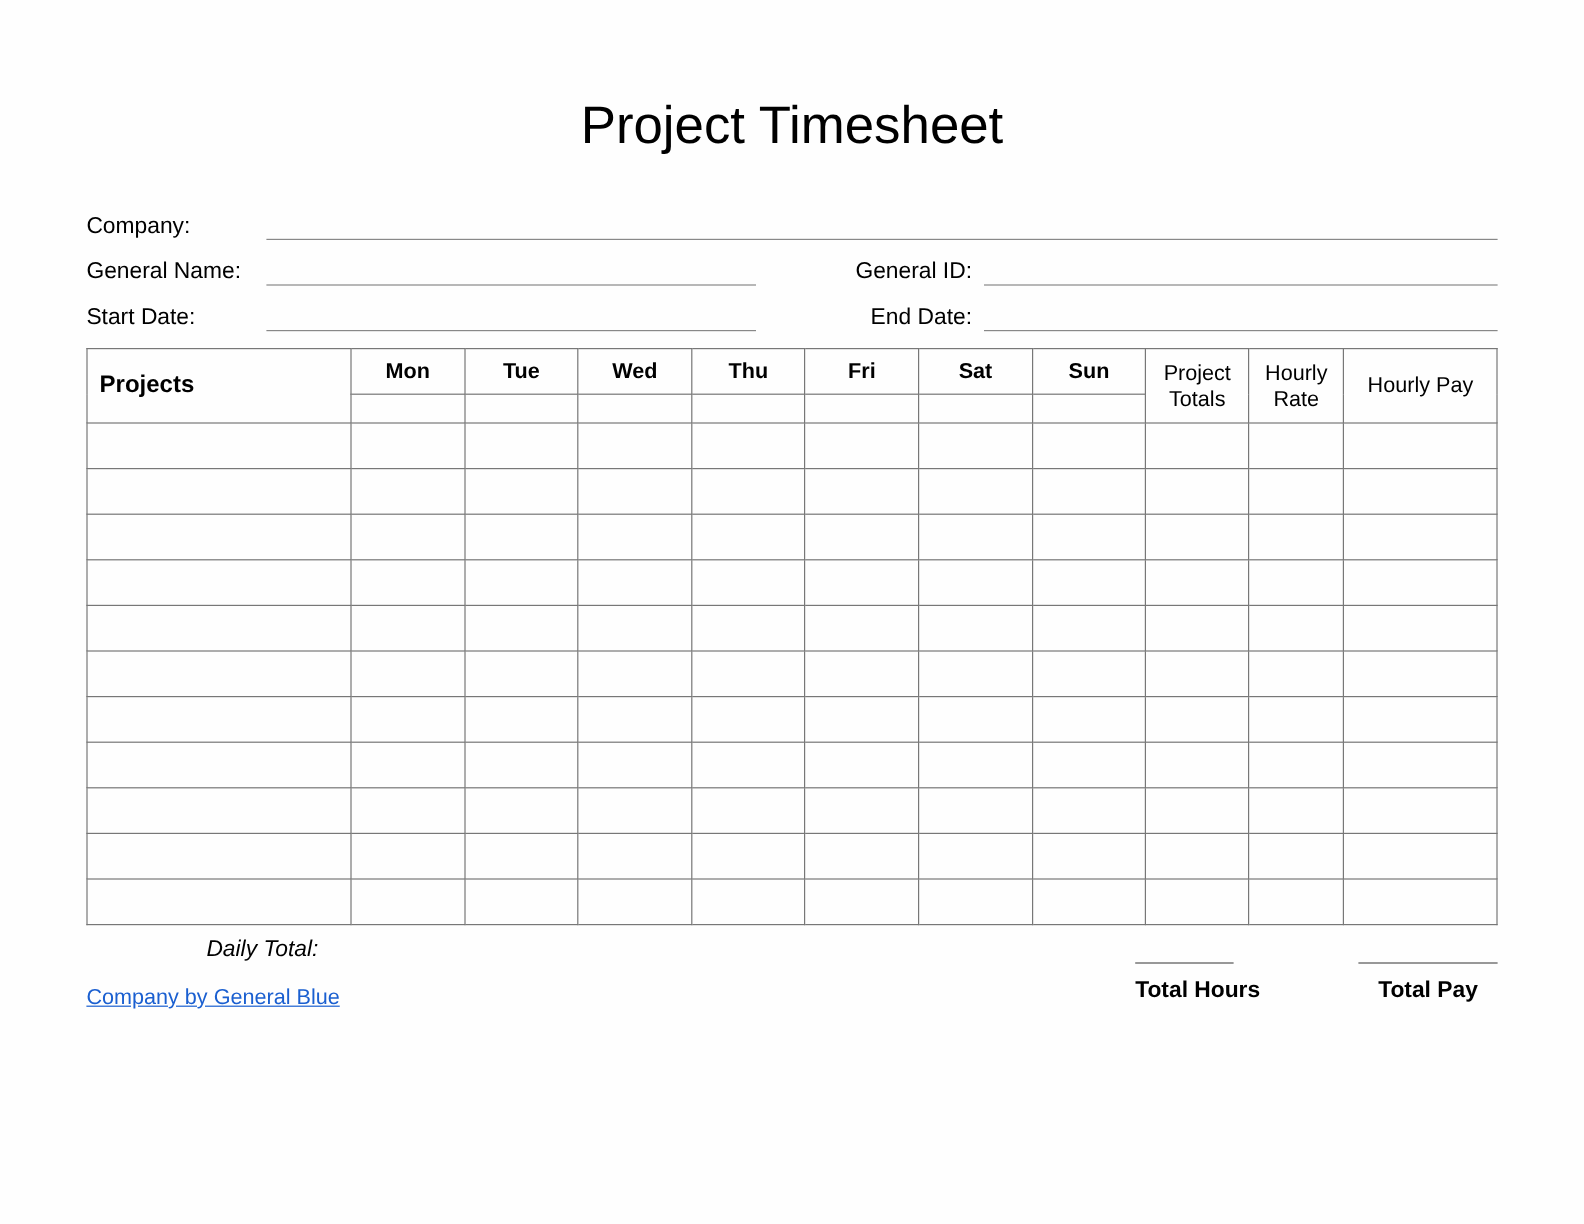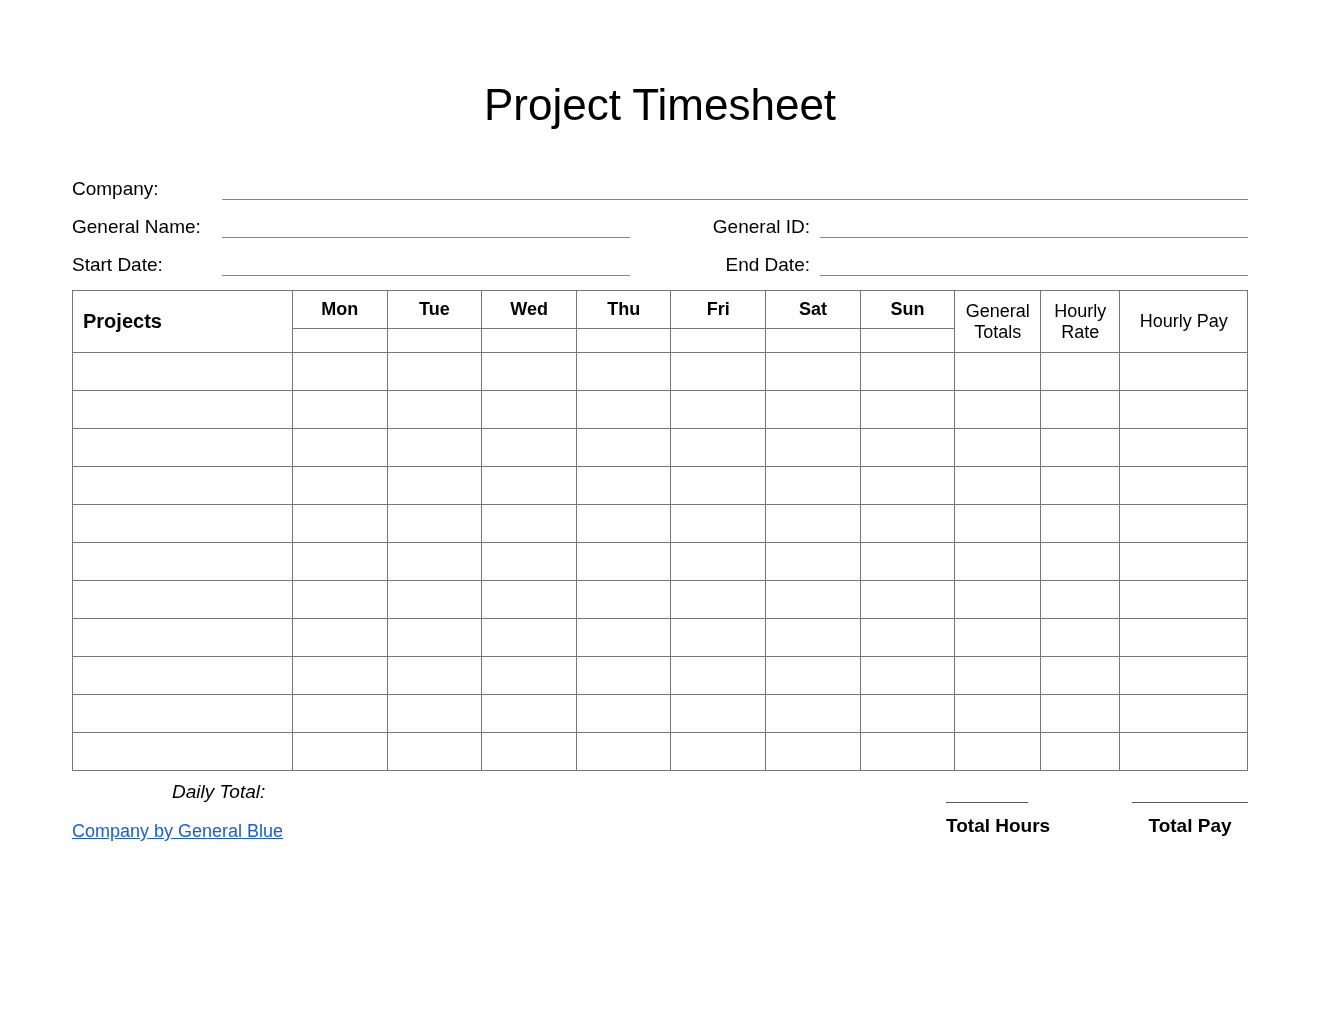--- a/index.html
+++ b/index.html
@@ -172,21 +172,21 @@
     <thead>
       <tr>
         <th rowspan="2" class="projects">Projects</th>
         <th>Mon</th>
         <th>Tue</th>
         <th>Wed</th>
         <th>Thu</th>
         <th>Fri</th>
         <th>Sat</th>
         <th>Sun</th>
-        <th rowspan="2" class="wrap">General Totals</th>
+        <th rowspan="2" class="wrap">Project Totals</th>
         <th rowspan="2" class="wrap">Hourly Rate</th>
         <th rowspan="2" class="wrap">Hourly Pay</th>
       </tr>
       <tr id="date-row">
           <td class="date-row"><input style=""></td>
           <td class="date-row"><input style=""></td>
           <td class="date-row"><input style=""></td>
           <td class="date-row"><input style=""></td>
           <td class="date-row"><input style=""></td>
           <td class="date-row"><input style=""></td>

